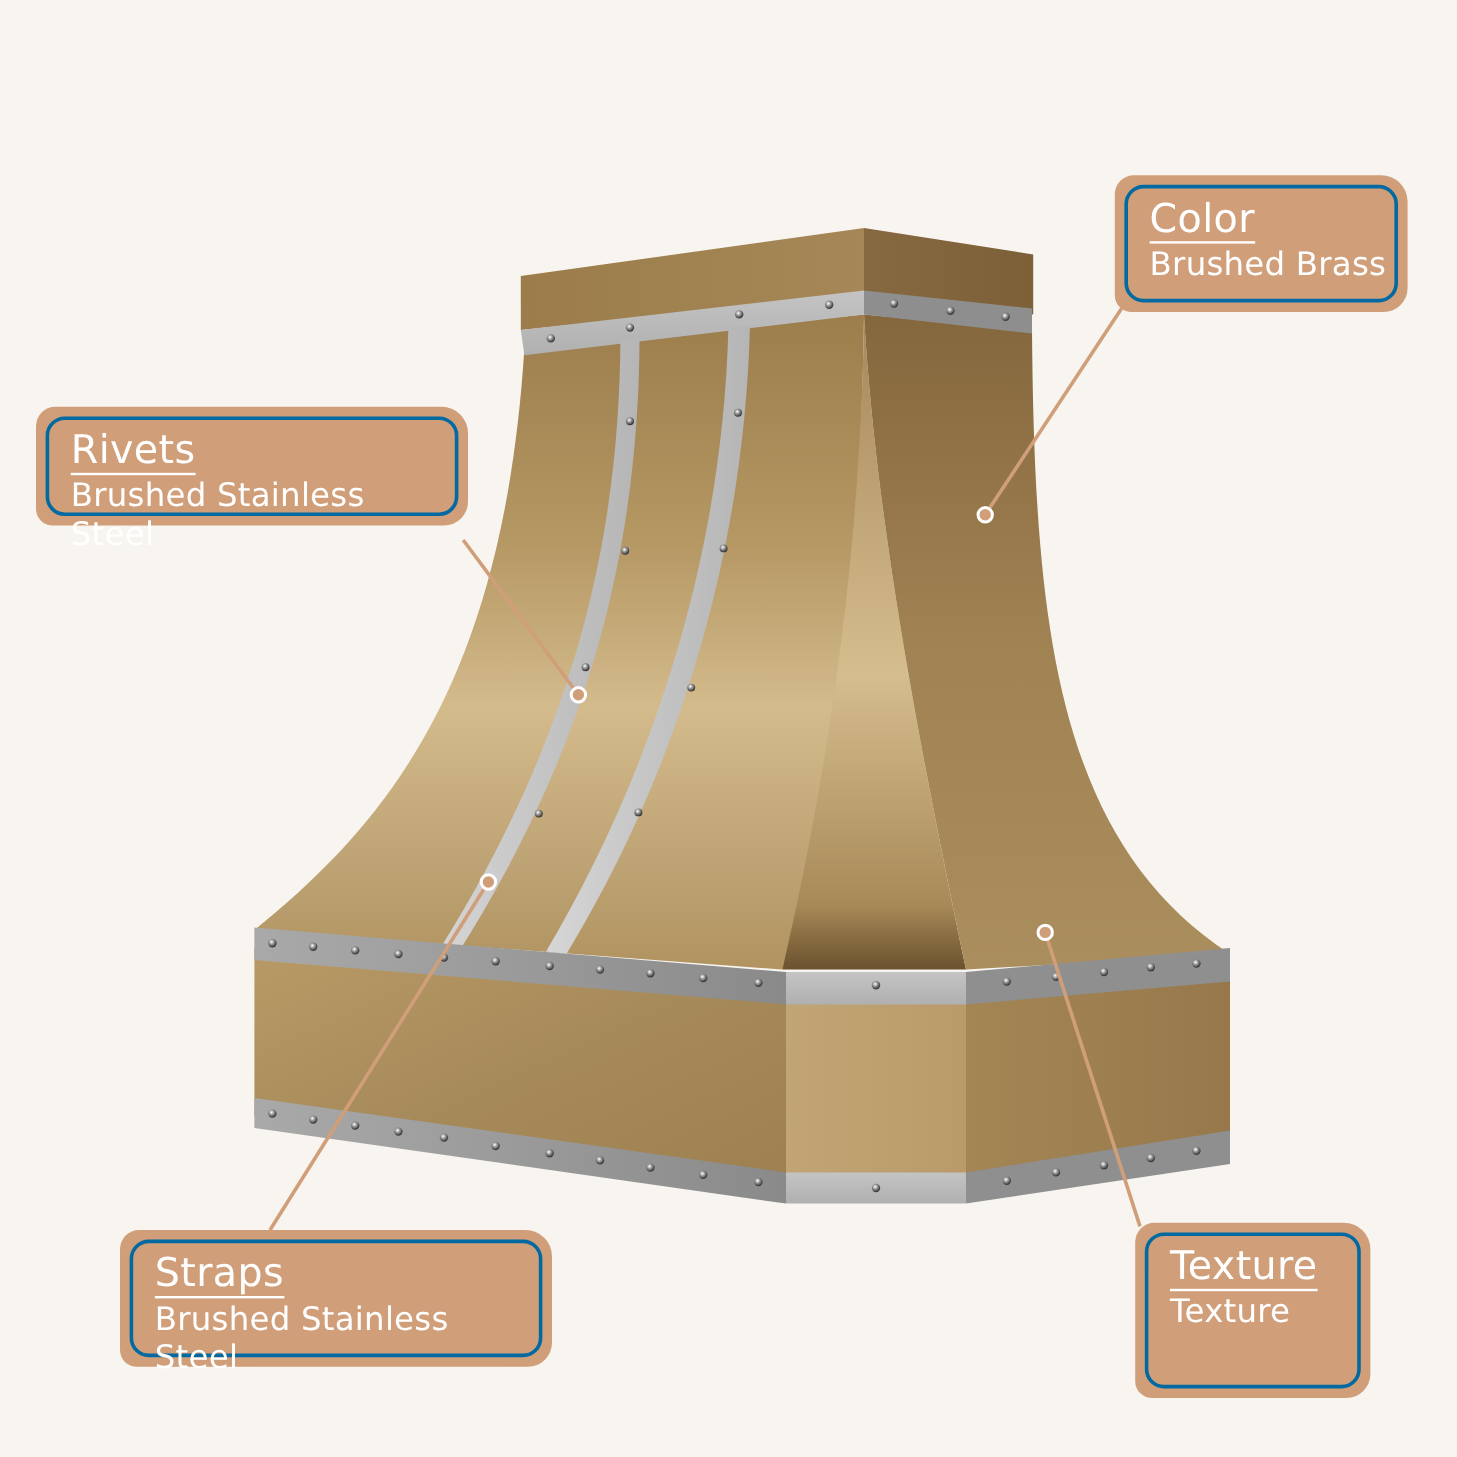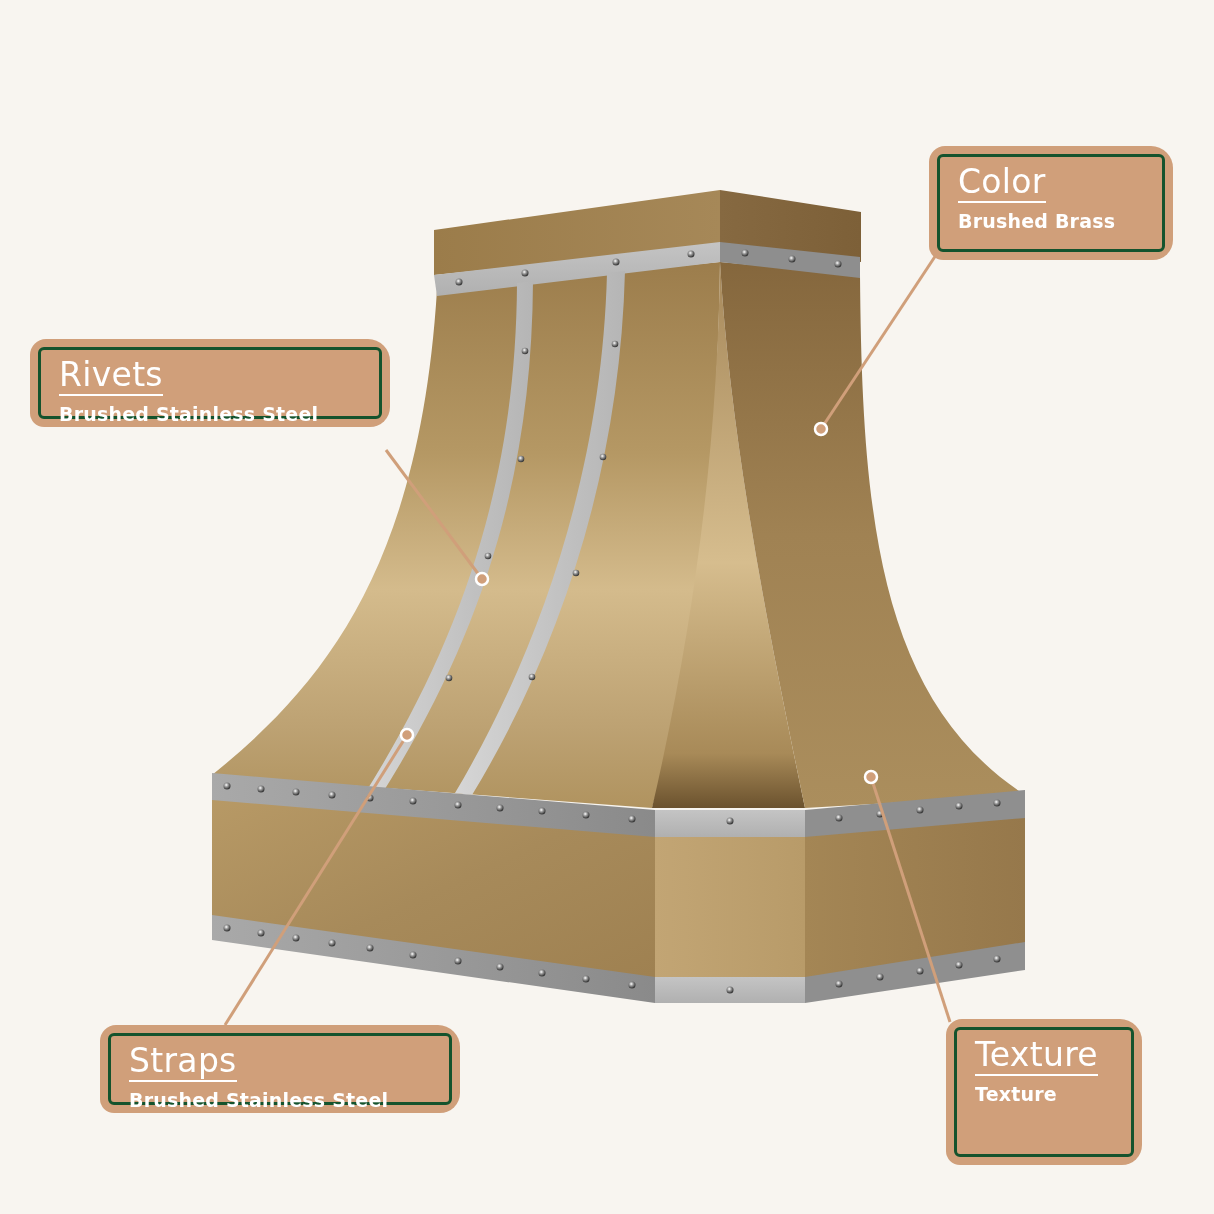--- a/index.html
+++ b/index.html
@@ -11,40 +11,39 @@
     }
     #stage { position: absolute; left: 0; top: 0; width: 1214px; height: 1214px; }
     .callout {
       position: absolute;
       background: #d09f7a;
       border-radius: 16px 22px 20px 14px;
       box-sizing: border-box;
     }
     .callout .inner {
       position: absolute; left: 8px; top: 8px; right: 8px; bottom: 8px;
-      border: 3px solid #14532d;
-      border-radius: 6px;
+      border: 3px solid #0369a1;
+      border-radius: 16px;
       box-sizing: border-box;
       padding: 6px 0 0 18px;
       color: #ffffff;
     }
     .callout .title {
       display: inline-block;
       font-size: 33px; line-height: 38px;
       font-weight: normal;
       border-bottom: 2px solid #ffffff;
       padding-bottom: 0px;
       letter-spacing: 0.3px;
     }
     .callout .value {
       display: block;
-      font-size: 19px; line-height: 32px;
+      font-size: 27px; line-height: 32px;
       margin-top: 2px;
       letter-spacing: 0.2px;
-      font-weight: bold;
     }
   </style>
 </head>
 <body>
 
 <svg id="stage" width="1214" height="1214" viewBox="0 0 1214 1214" xmlns="http://www.w3.org/2000/svg">
   <defs>
     <linearGradient id="brassFront" x1="0" y1="0" x2="0" y2="1">
       <stop offset="0" stop-color="#9c7d4c"></stop>
       <stop offset="0.35" stop-color="#b59864"></stop>
@@ -218,28 +217,28 @@
   </g>
 </svg>
 
 <div class="callout" style="left:929px; top:146px; width:244px; height:114px;">
   <div class="inner">
     <span class="title">Color</span>
     <span class="value">Brushed Brass</span>
   </div>
 </div>
 
-<div class="callout" style="left:30px; top:339px; width:360px; height:88px;">
+<div class="callout" style="left:30px; top:339px; width:360px; height:99px;">
   <div class="inner">
     <span class="title">Rivets</span>
     <span class="value">Brushed Stainless Steel</span>
   </div>
 </div>
 
-<div class="callout" style="left:100px; top:1025px; width:360px; height:88px;">
+<div class="callout" style="left:100px; top:1025px; width:360px; height:114px;">
   <div class="inner">
     <span class="title">Straps</span>
     <span class="value">Brushed Stainless Steel</span>
   </div>
 </div>
 
 <div class="callout" style="left:946px; top:1019px; width:196px; height:146px;">
   <div class="inner">
     <span class="title">Texture</span>
     <span class="value">Texture</span>

